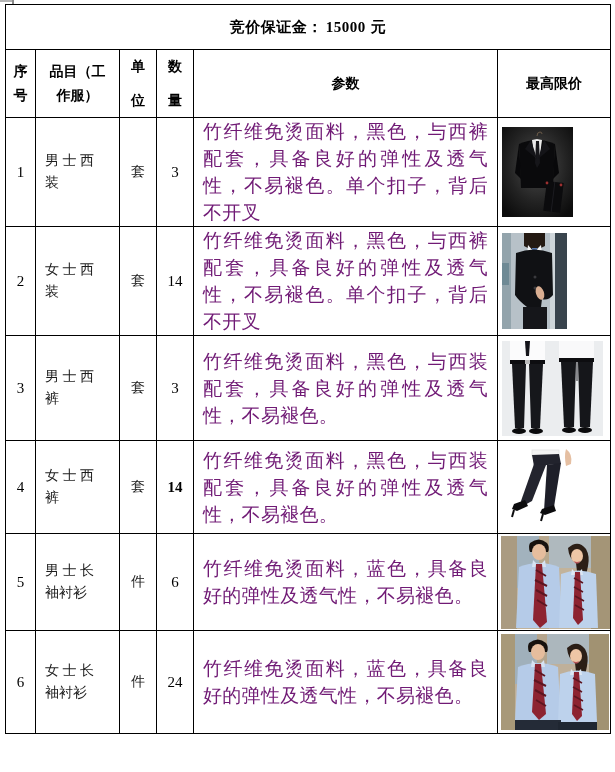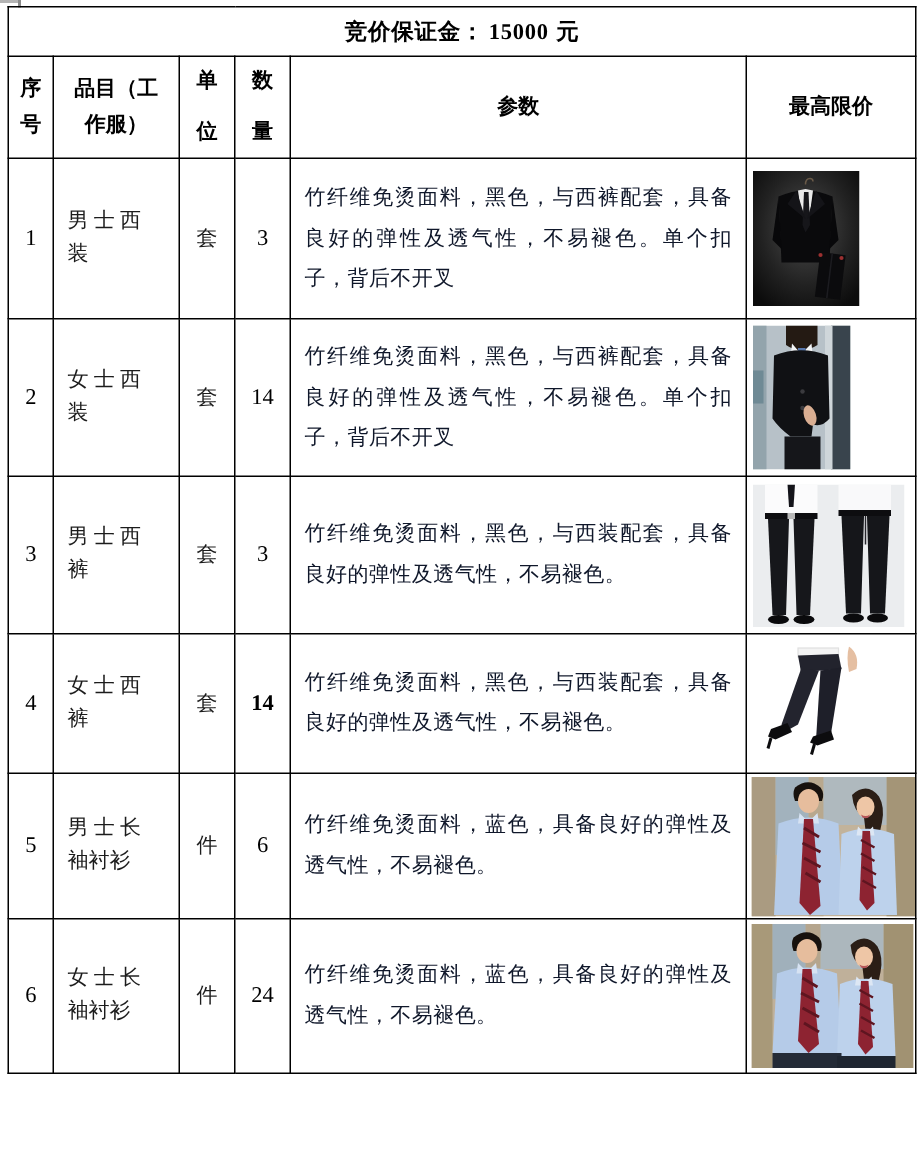--- a/index.html
+++ b/index.html
@@ -11,38 +11,38 @@
   
   .corner-mark{position:absolute;left:0;top:0;width:14px;height:2px;background:#b4b4b4;}
   .corner-tick{position:absolute;left:12px;top:0;width:2px;height:5px;background:#8a8a8a;}
 
   table.main{
     position:absolute;left:5px;top:4px;width:605px;
     border-collapse:collapse;table-layout:fixed;
   }
   td,th{border:1px solid #000;padding:0;vertical-align:middle;overflow:hidden;}
 
-  tr.hA{height:42px;} tr.hB{height:33px;} tr.hH{height:67px;}
+  tr.hA{height:42px;} tr.hB{height:45px;} tr.hH{height:67px;}
   tr.r1{height:107px;} tr.r2{height:105px;} tr.r3{height:105px;}
   tr.r4{height:93px;}  tr.r5{height:97px;}  tr.r6{height:103px;}
 
   .title-cell{text-align:center;font-weight:bold;font-size:15px;letter-spacing:0.5px;}
   .title-cell .val{margin-left:12px;}
   .title-cell.tight .val{margin-left:3px;}
   .title-cell .unit{margin-left:5px;}
 
   th{font-weight:bold;font-size:14px;text-align:center;white-space:pre-line;line-height:1.72;}
   th.spread{line-height:2.4;}
 
   .no-cell{text-align:center;font-size:15px;}
   .item-cell{font-size:14px;padding-left:9px;padding-right:11px;white-space:pre-line;line-height:1.6;color:#1c1c1c;}
   .unit-cell{text-align:center;font-size:14px;color:#1c1c1c;}
   .qty-cell{text-align:center;font-size:15px;}
   .qty-cell.bold{font-weight:bold;}
-  .param-cell{font-size:14px;line-height:27px;padding:0 9px;text-align:justify;color:#0f172a;letter-spacing:0.3px;}
+  .param-cell{font-size:19px;line-height:27px;padding:0 9px;text-align:justify;color:#701a75;letter-spacing:0.3px;}
   .img-cell{padding-left:4px;text-align:left;}
   .img-cell.fill{padding-left:2px;text-align:center;}
   .photo{display:inline-block;vertical-align:middle;font-size:0;line-height:0;}
 </style>
 </head>
 <body>
 
 <div class="corner-mark"></div>
 <div class="corner-tick"></div>
 

